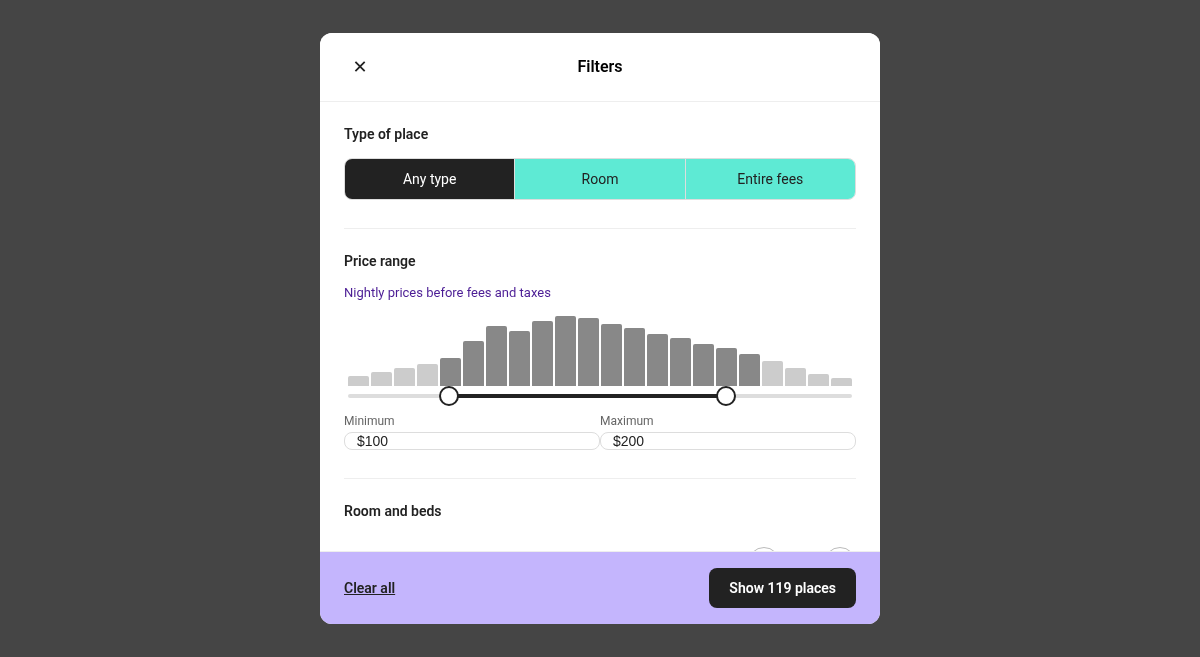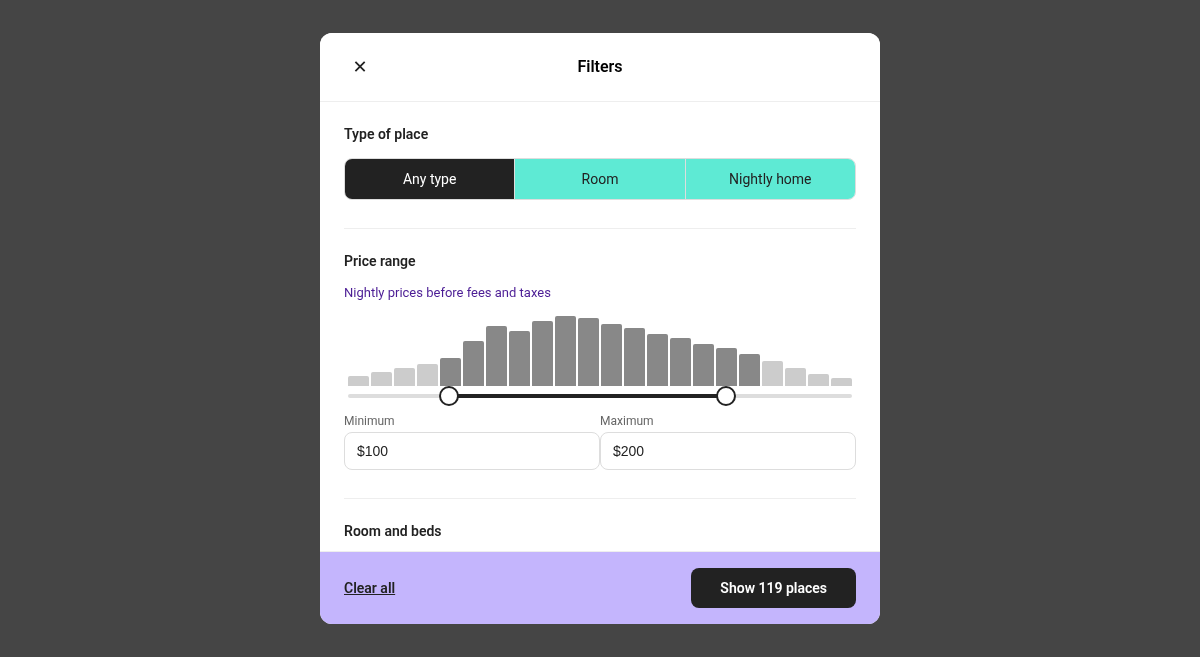--- a/index.html
+++ b/index.html
@@ -150,21 +150,21 @@
     .price-input-group {
       flex: 1;
     }
     .price-input-label {
       font-size: 12px;
       color: #666;
       margin-bottom: 4px;
     }
     .price-input {
       width: 100%;
-      padding: 10px 12px;
+      padding: 0 12px;
       border: 1px solid #ddd;
       border-radius: 8px;
       font-size: 14px;
       color: #222;
     }
     
     .rooms-row {
       display: flex;
       align-items: center;
       justify-content: space-between;
@@ -213,21 +213,21 @@
       cursor: pointer;
       text-decoration: underline;
       color: #222;
       padding: 8px 0;
     }
     .show-btn {
       background: #222;
       color: #fff;
       border: none;
       border-radius: 8px;
-      padding: 12px 29px;
+      padding: 12px 20px;
       font-family: inherit;
       font-size: 14px;
       font-weight: 600;
       cursor: pointer;
     }
     .divider {
       height: 1px;
       background: #eee;
       margin: 8px 0 24px;
     }
@@ -244,21 +244,21 @@
       <div style="width:32px"></div>
     </div>
 
     <div class="modal-body">
 
       <div class="section">
         <div class="section-title">Type of place</div>
         <div class="type-tabs">
           <button class="type-tab active">Any type</button>
           <button class="type-tab">Room</button>
-          <button class="type-tab">Nightly home</button>
+          <button class="type-tab">Entire fees</button>
         </div>
       </div>
 
       <div class="divider"></div>
 
       <div class="section">
         <div class="section-title">Price range</div>
         <div class="price-range-subtitle">Nightly prices before fees and taxes</div>
 
         <div class="histogram" id="histogram-container">

